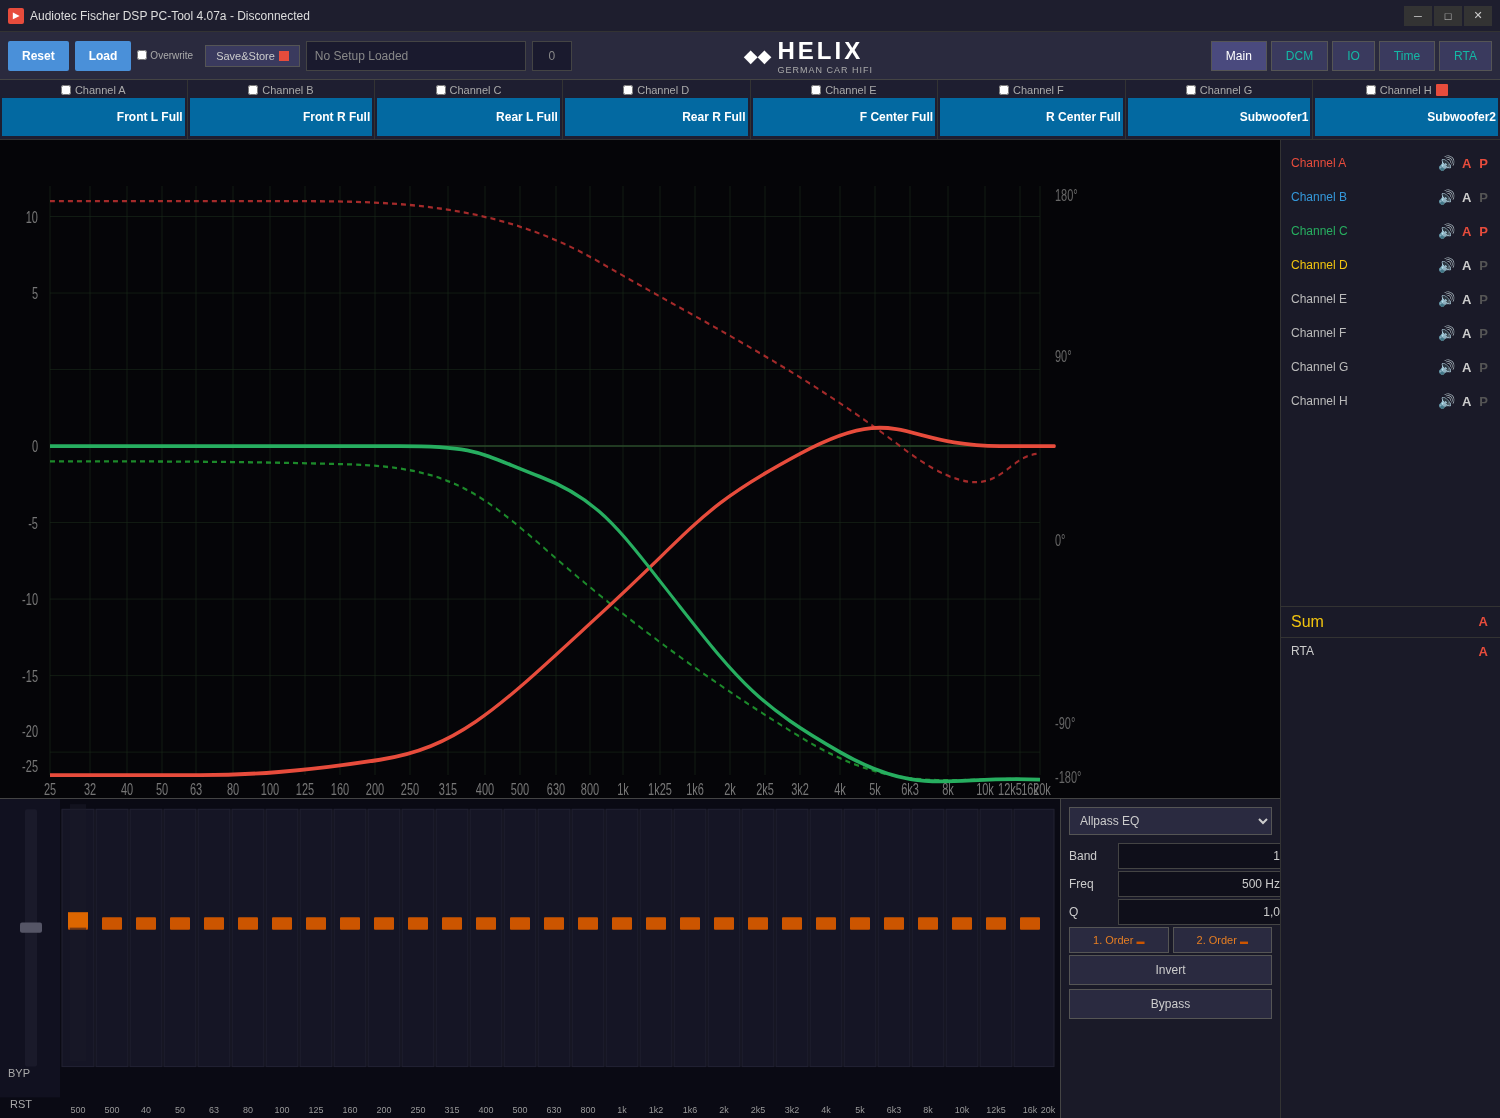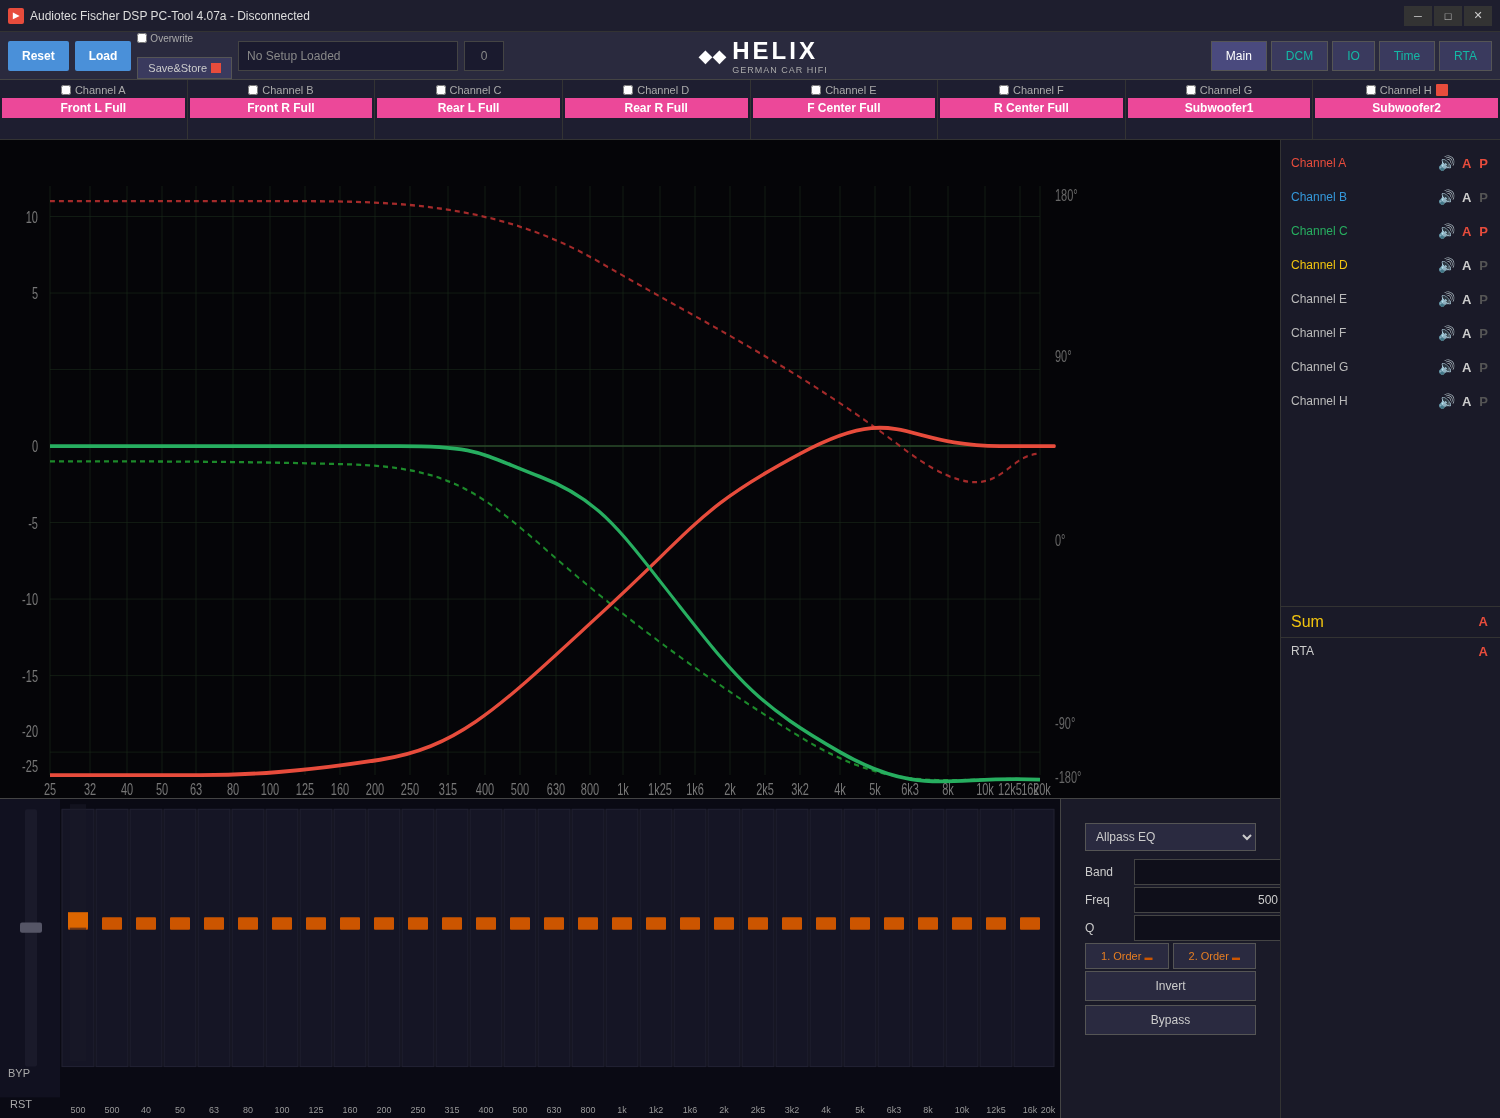--- a/index.html
+++ b/index.html
@@ -36,21 +36,20 @@
       color: white;
       padding: 4px 14px;
       height: 30px;
       cursor: pointer;
       font-size: 12px;
       font-weight: bold;
       border-radius: 2px;
     }
     .save-store-group {
       display: flex;
-      flex-direction: column;
       position: relative;
       gap: 12px;
     }
     .overwrite-row {
       display: flex;
       align-items: center;
       gap: 3px;
       font-size: 10px;
       color: #aaa;
       margin-bottom: 1px;
@@ -137,28 +136,28 @@
       gap: 4px;
       width: 100%;
       justify-content: center;
       font-size: 11px;
       color: #aaa;
     }
     .ch-checkbox { width: 10px; height: 10px; }
     .ch-color-dot { width: 12px; height: 12px; background: #e74c3c; border-radius: 1px; }
     .channel-btn {
       width: 100%;
-      background: #ec4899;
+      background: #0369a1;
       border: none;
       color: white;
-      padding: 3px 2px;
+      padding: 12px 2px;
       font-size: 12px;
       font-weight: bold;
       cursor: pointer;
-      text-align: center;
+      text-align: right;
       margin-top: 2px;
     }
 
     
     #main-content {
       display: flex;
       height: calc(1118px - 32px - 48px - 60px);
     }
 
     
@@ -256,21 +255,21 @@
       flex: 1;
       background: #0f0f1a;
       position: relative;
       overflow: hidden;
     }
 
     #eq-controls {
       width: 220px;
       background: #1a1a28;
       border-left: 1px solid #444;
-      padding: 24px;
+      padding: 8px;
     }
 
     .eq-ctrl-row {
       display: flex;
       align-items: center;
       margin-bottom: 2px;
       gap: 4px;
     }
     .eq-ctrl-label { color: #ccc; font-size: 12px; min-width: 45px; }
     .eq-ctrl-input {

